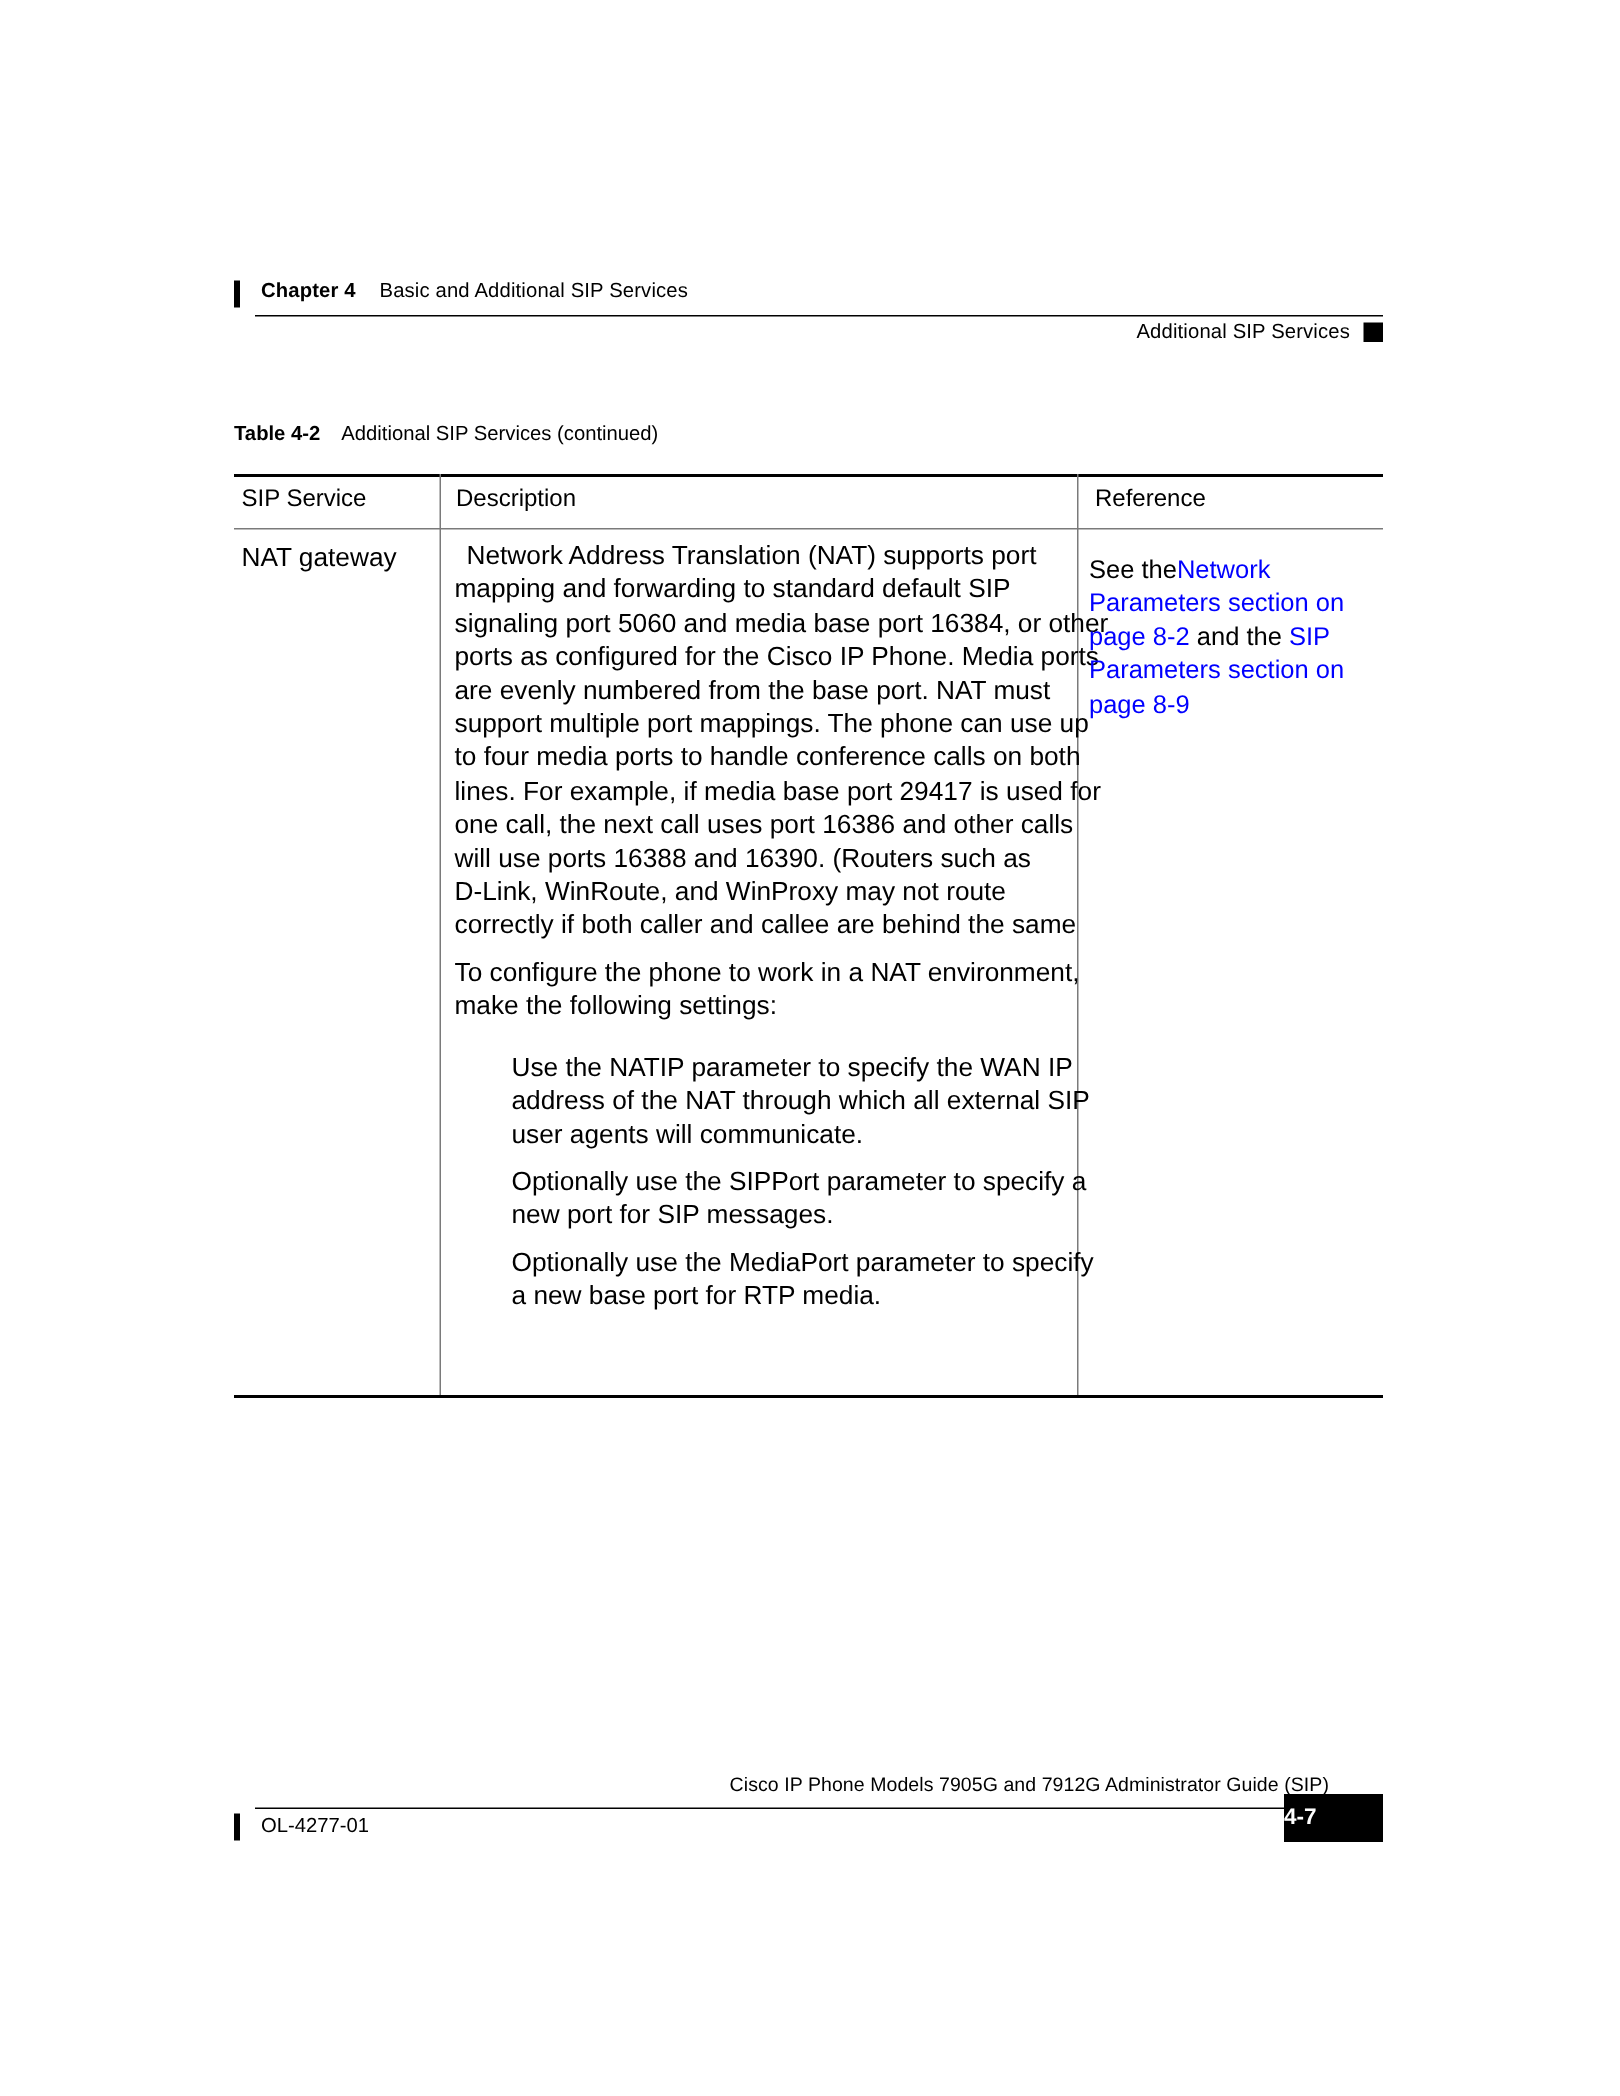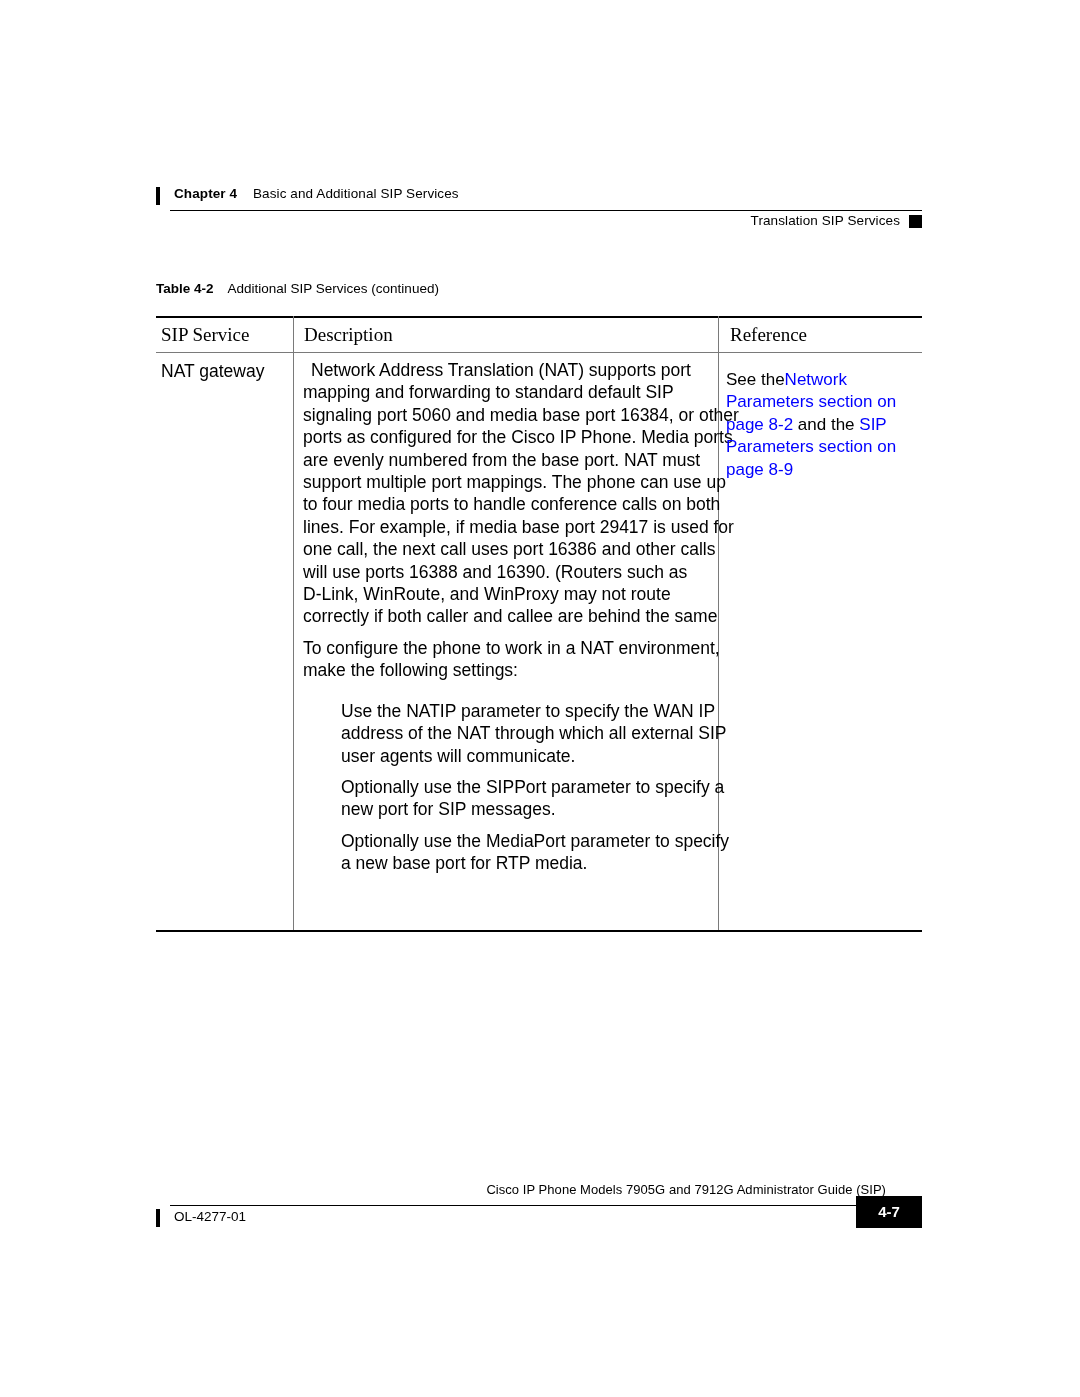--- a/index.html
+++ b/index.html
@@ -128,23 +128,22 @@
   .tbl-vline-2 {
     position: absolute;
     left: 562px; top: 0px;
     width: 1px; height: 614px;
     background: #7a7a7a;
   }
 
   .th {
     position: absolute;
     top: 8px;
-    font-size: 19px;
-    white-space: nowrap;
-    font-family: Liberation Serif, serif;
+    font-size: 16px;
+    white-space: nowrap;
   }
   .th-sipservice { left: 5px; }
   .th-description { left: 148px; }
   .th-reference { left: 574px; }
 
   
   .cell-service {
     position: absolute;
     left: 5px;
     top: 45px;
@@ -234,37 +233,36 @@
     height: 32px;
     background: #000;
   }
   .footer-pagenum {
     position: absolute;
     right: 0px;
     top: 14px;
     width: 66px;
     height: 32px;
     line-height: 32px;
-    text-align: center;
     color: #ffffff;
     font-size: 15px;
     font-weight: bold;
   }
 </style>
 </head>
 <body>
 
 <div class="page">
 
   <div class="header">
     <div class="header-tick"></div>
     <div class="header-chapter">Chapter 4</div>
     <div class="header-chaptertitle">Basic and Additional SIP Services</div>
     <div class="header-rule"></div>
-    <div class="header-section">Translation SIP Services</div>
+    <div class="header-section">Additional SIP Services</div>
     <div class="header-square"></div>
   </div>
 
   <div class="table-caption">
     <span class="cap-num">Table 4-2</span><span>Additional SIP Services (continued)</span>
   </div>
 
   <div class="tbl">
     <div class="tbl-rule-top"></div>
     <div class="tbl-rule-head"></div>

